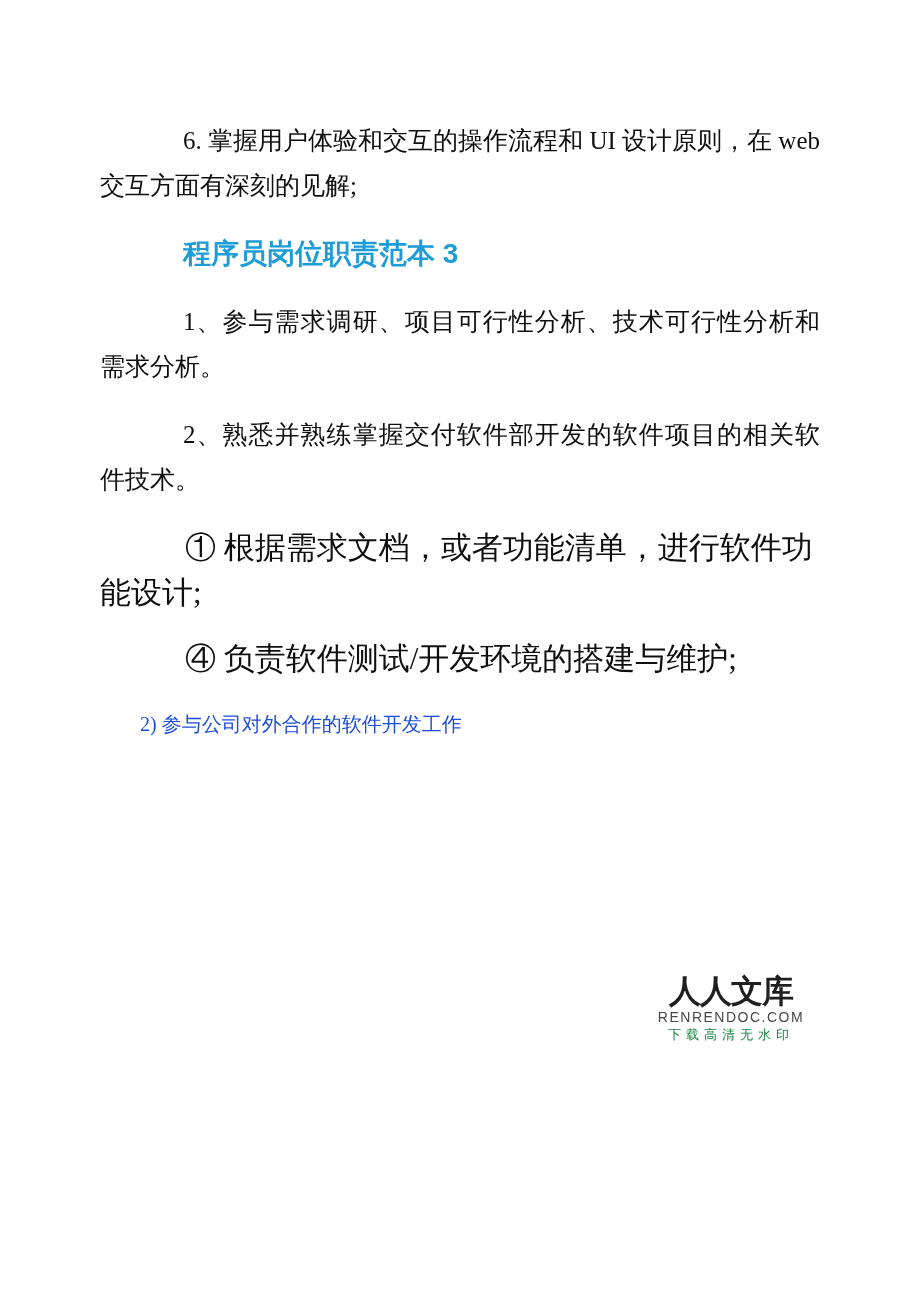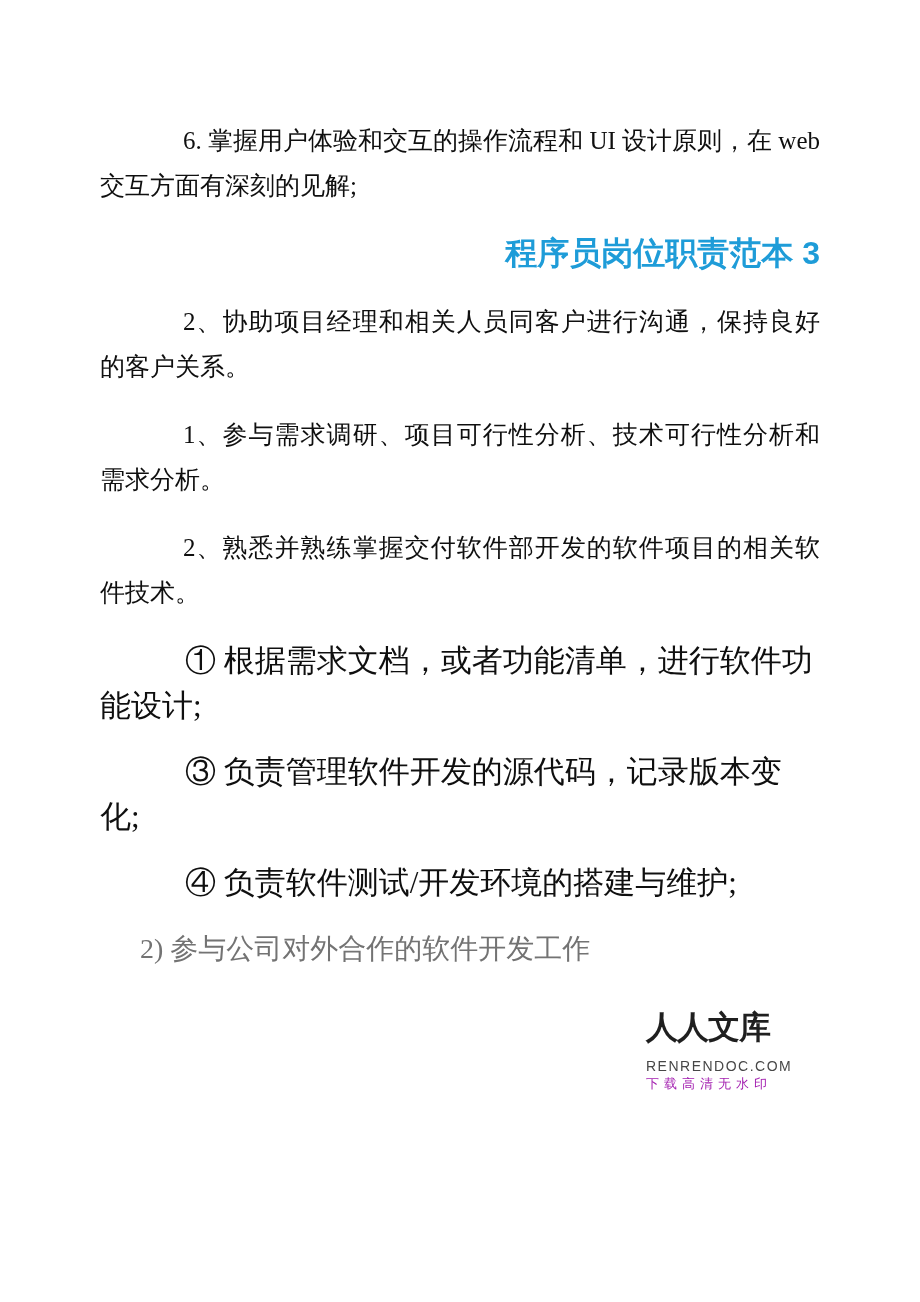--- a/index.html
+++ b/index.html
@@ -24,95 +24,92 @@
   .blk-paragraph {
     font-size: 25px;
     line-height: 45px;
     margin: 0 0 23px 0;
     color: #0f0f0f;
     text-indent: 83px;
     text-align: justify;
     font-family: "Liberation Serif", "DejaVu Serif", serif;
   }
   .blk-heading {
-    font-size: 32px;
+    font-size: 28px;
     line-height: 45px;
     margin: 0 0 23px 0;
     color: #1e9cd8;
     font-weight: bold;
     text-indent: 83px;
     font-family: "Liberation Sans", "DejaVu Sans", sans-serif;
-    text-align: right;
   }
   .blk-item-circled {
     font-size: 31px;
     line-height: 45px;
     margin: 0 0 21px 0;
     color: #0f0f0f;
     text-indent: 85px;
     font-family: "Liberation Serif", "DejaVu Serif", serif;
   }
   .blk-item-paren {
-    font-size: 28px;
+    font-size: 20px;
     line-height: 45px;
     margin: 0 0 21px 0;
-    color: #737373;
+    color: #1d4ed8;
     text-indent: 40px;
     font-family: "Liberation Serif", "DejaVu Serif", serif;
   }
   .watermark {
     position: absolute;
     left: 646px;
-    top: 1010px;
+    top: 974px;
     width: 170px;
-    text-align: left;
+    text-align: center;
     pointer-events: none;
   }
   .watermark-title {
     font-size: 32px;
     font-weight: bold;
     letter-spacing: -1px;
     line-height: 34px;
     color: #1f1f1f;
     font-family: "Liberation Serif", "DejaVu Serif", serif;
     white-space: nowrap;
   }
   .watermark-domain {
     font-size: 14px;
     letter-spacing: 1.5px;
     line-height: 15px;
-    margin-top: 15px;
+    margin-top: 2px;
     color: #474747;
     font-family: "Liberation Sans", "DejaVu Sans", sans-serif;
     white-space: nowrap;
   }
   .watermark-tagline {
     font-size: 13px;
     letter-spacing: 5px;
     line-height: 14px;
     margin-top: 3px;
-    color: #a21caf;
+    color: #15803d;
     font-family: "Liberation Sans", "DejaVu Sans", sans-serif;
     white-space: nowrap;
   }
 </style>
 </head>
 <body>
 
 <div class="page">
 
   <div class="doc-content">
 
   <p class="blk-paragraph">6. 掌握用户体验和交互的操作流程和 UI 设计原则，在 web 交互方面有深刻的见解;</p>
       <p class="blk-heading">程序员岗位职责范本 3</p>
-      <p class="blk-paragraph">2、协助项目经理和相关人员同客户进行沟通，保持良好的客户关系。</p>
       <p class="blk-paragraph">1、参与需求调研、项目可行性分析、技术可行性分析和需求分析。</p>
       <p class="blk-paragraph">2、熟悉并熟练掌握交付软件部开发的软件项目的相关软件技术。</p>
       <p class="blk-item-circled">① 根据需求文档，或者功能清单，进行软件功能设计;</p>
-      <p class="blk-item-circled">③ 负责管理软件开发的源代码，记录版本变化;</p>
       <p class="blk-item-circled">④ 负责软件测试/开发环境的搭建与维护;</p>
       <p class="blk-item-paren">2) 参与公司对外合作的软件开发工作</p>
     </div>
 
   <div class="watermark">
     <div class="watermark-title">人人文库</div>
     <div class="watermark-domain">RENRENDOC.COM</div>
     <div class="watermark-tagline">下载高清无水印</div>
   </div>
 

